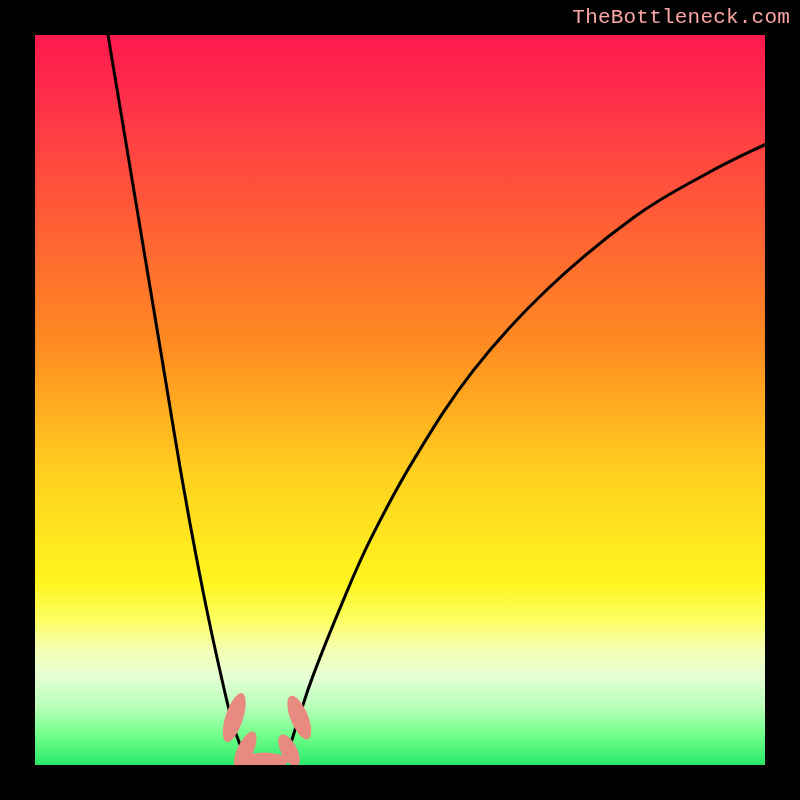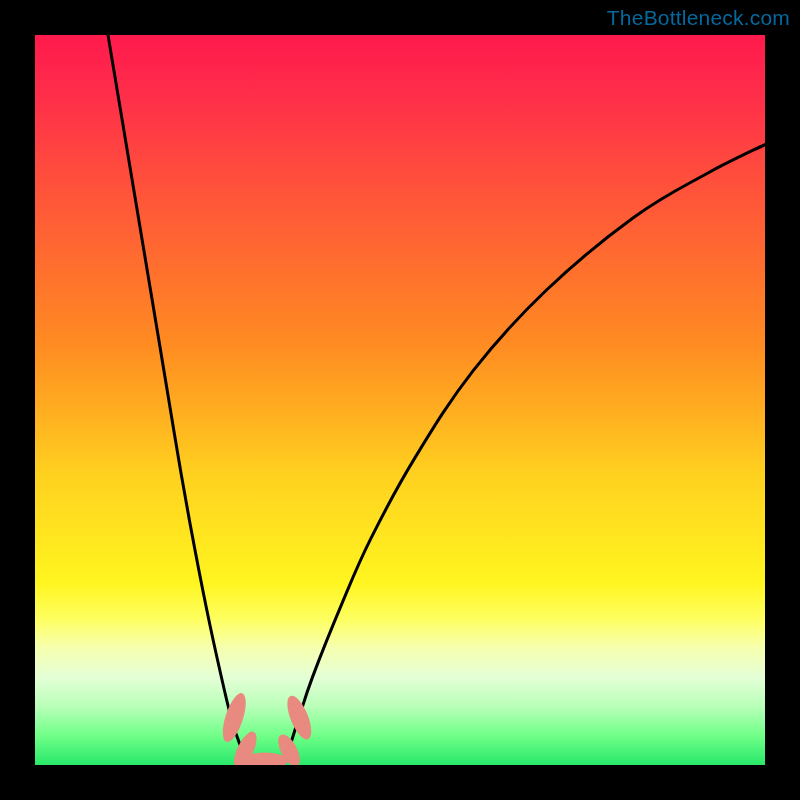--- a/index.html
+++ b/index.html
@@ -41,24 +41,25 @@
       #e4ffd6 88%,
       #b8ffb8 92%,
       #70ff88 96%,
       #28e86a 100%
     );
   }
   .watermark {
     position: absolute;
     top: 6px;
     right: 10px;
-    color: #0369a1;
+    color: #fca5a5;
     font-size: 21px;
     letter-spacing: 0.2px;
     font-weight: 500;
+    font-family: Liberation Mono, monospace;
   }
   svg.overlay {
     position: absolute;
     left: 0;
     top: 0;
     width: 730px;
     height: 730px;
   }
 </style>
 </head>

